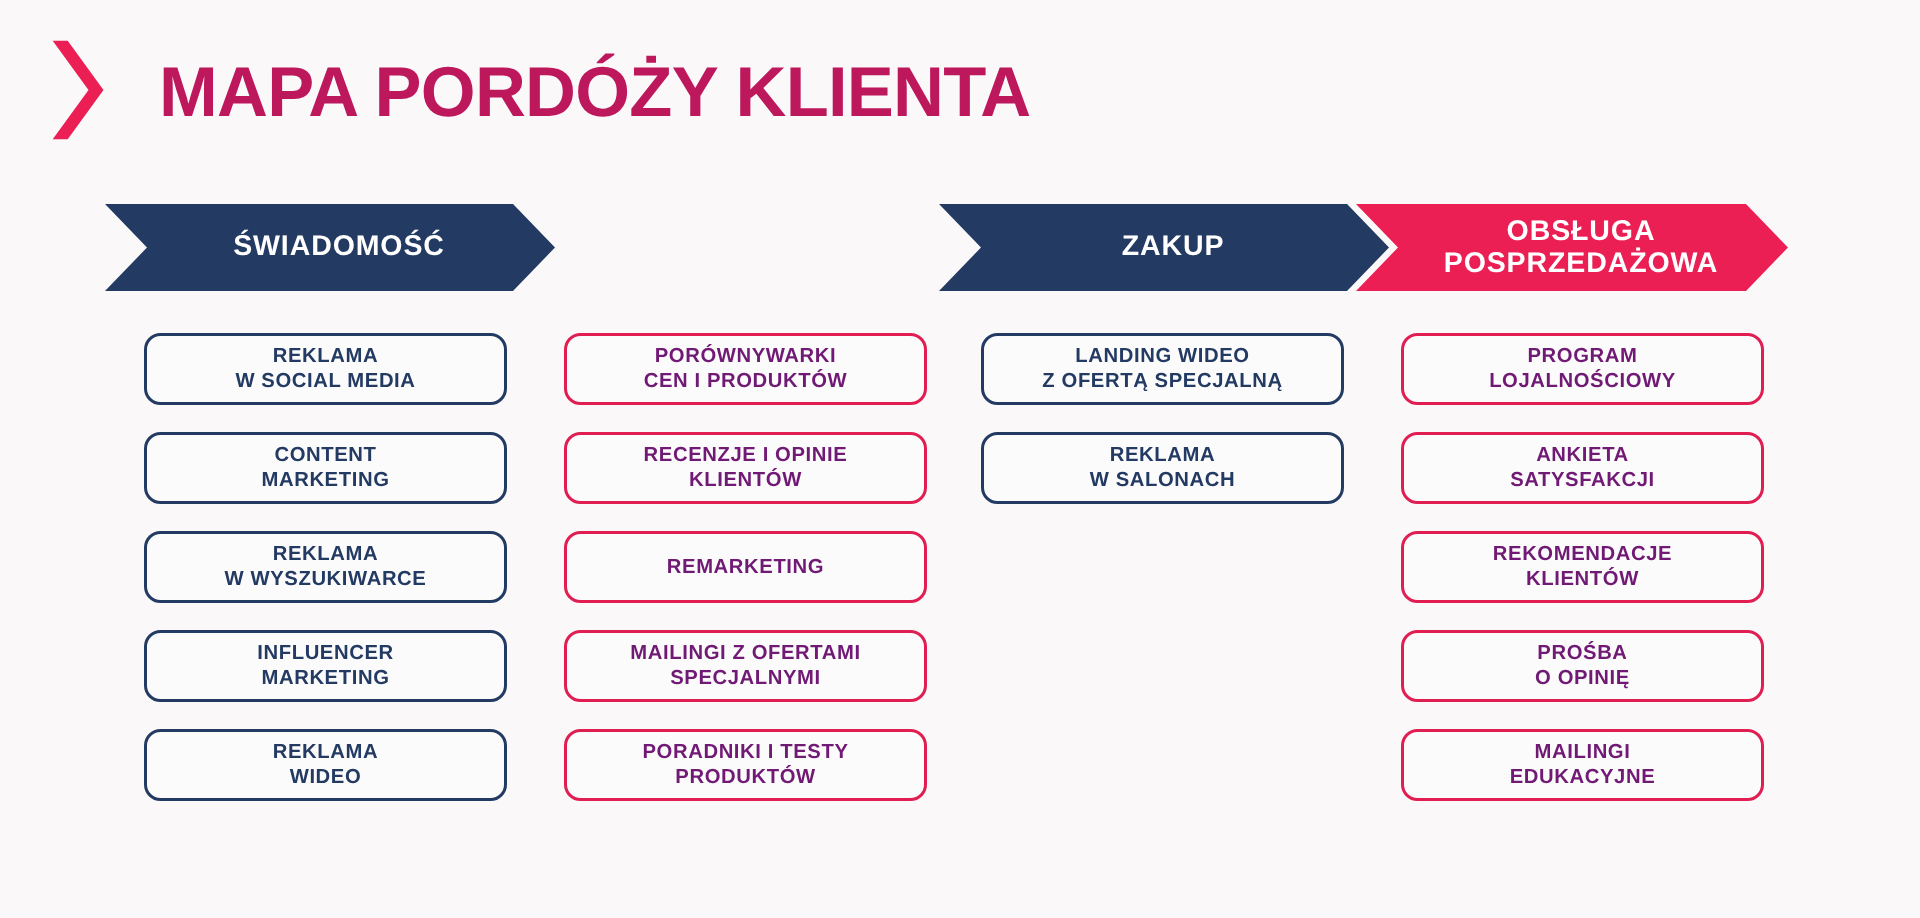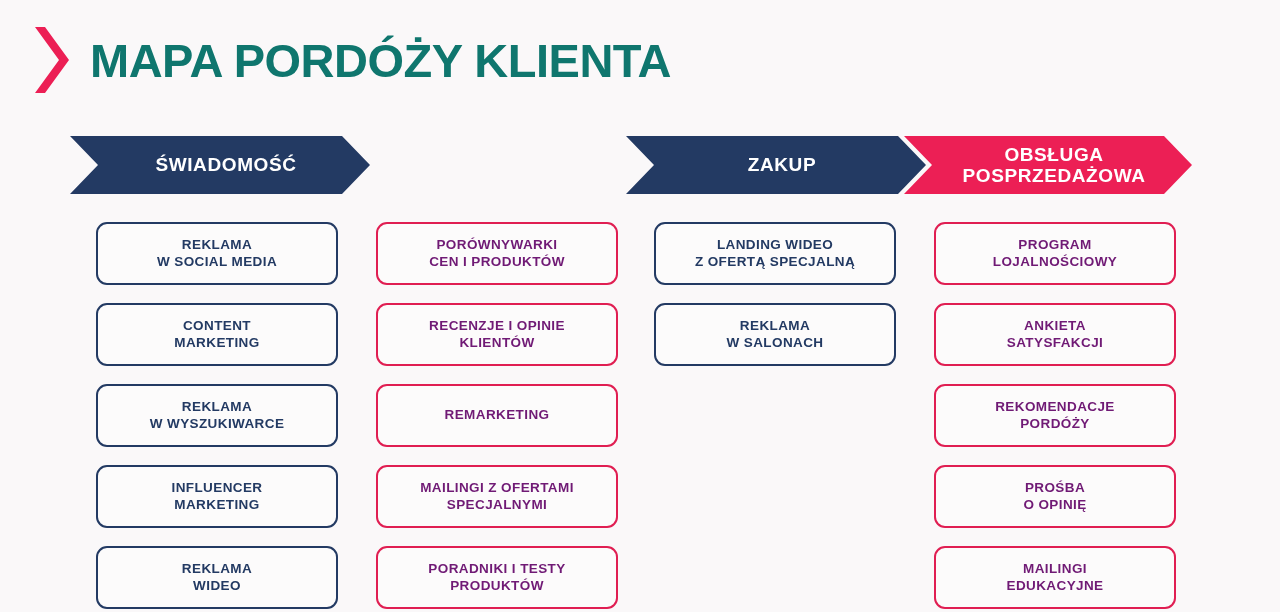--- a/index.html
+++ b/index.html
@@ -33,24 +33,24 @@
     width: 40px;
     height: 66px;
     flex: 0 0 auto;
     margin-right: 18px;
     display: block;
   }
   .page-title {
     font-size: 47px;
     font-weight: bold;
     letter-spacing: -0.5px;
-    color: #0f766e;
+    color: #be185d;
     line-height: 1;
     white-space: nowrap;
-    margin: 0;
+    margin: 16px;
     font-family: "Liberation Sans", sans-serif;
   }
 
   
   .stages {
     position: absolute;
     left: 70px;
     top: 136px;
     width: 1122px;
     height: 74px;
@@ -99,21 +99,21 @@
     display: flex;
     flex-direction: column;
     gap: 18px;
   }
   .col-0 { left: 96px; }
   .col-1 { left: 376px; }
   .col-2 { left: 654px; }
   .col-3 { left: 934px; }
 
   .card {
-    height: 63px;
+    height: 48px;
     border-radius: 11px;
     border: 2.5px solid #233a63;
     background: #fcfbfb;
     display: flex;
     align-items: center;
     justify-content: center;
     box-sizing: border-box;
     text-align: center;
   }
   .card-label {
@@ -213,21 +213,21 @@
     <div class="card">
         <span class="card-label">PROGRAM
 LOJALNOŚCIOWY</span>
       </div>
     <div class="card">
         <span class="card-label">ANKIETA
 SATYSFAKCJI</span>
       </div>
     <div class="card">
         <span class="card-label">REKOMENDACJE
-PORDÓŻY</span>
+KLIENTÓW</span>
       </div>
     <div class="card">
         <span class="card-label">PROŚBA
 O OPINIĘ</span>
       </div>
     <div class="card">
         <span class="card-label">MAILINGI
 EDUKACYJNE</span>
       </div>
   </div>

